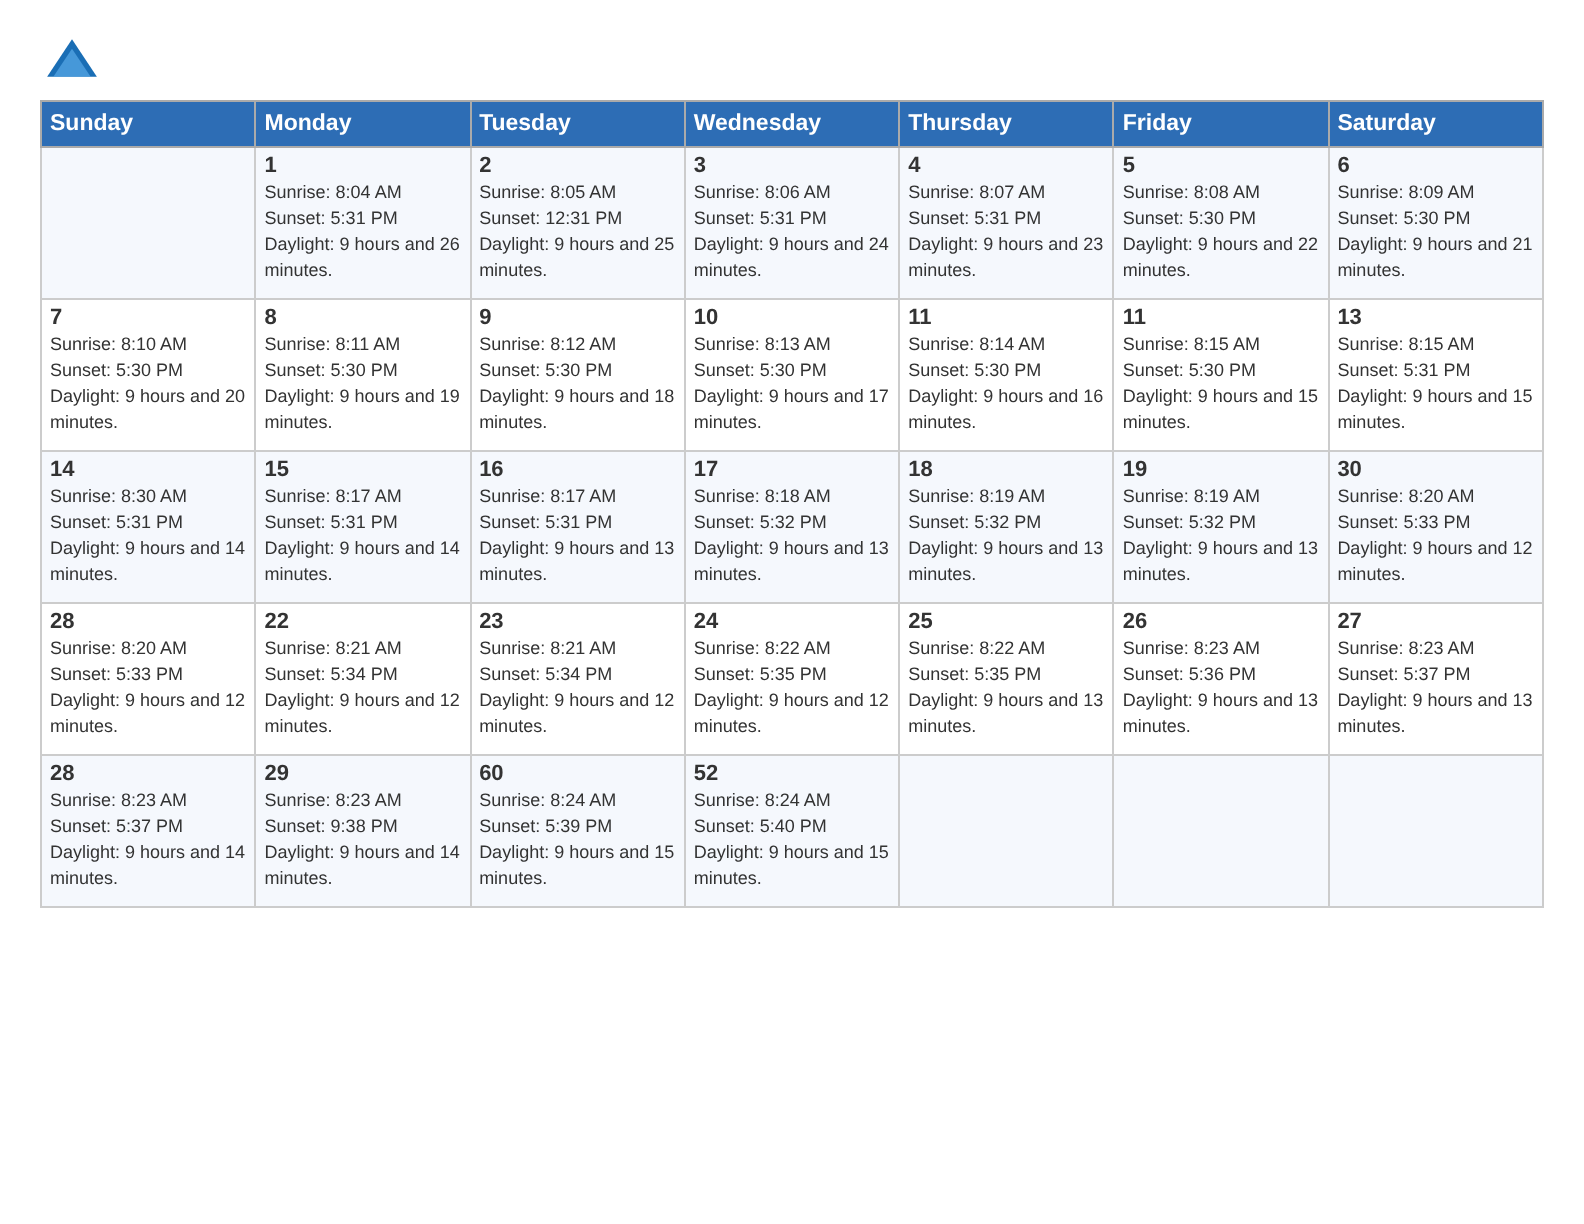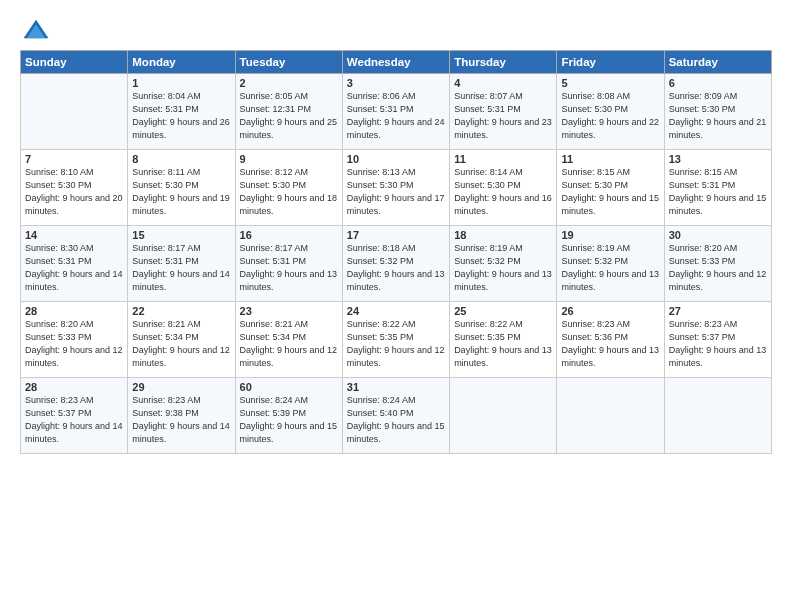--- a/index.html
+++ b/index.html
@@ -344,21 +344,21 @@
 and 14 minutes.</div>
           </td>
           <td>
             <span class="day-number">60</span>
             <div class="day-info">Sunrise: 8:24 AM
 Sunset: 5:39 PM
 Daylight: 9 hours
 and 15 minutes.</div>
           </td>
           <td>
-            <span class="day-number">31</span>
+            <span class="day-number">52</span>
             <div class="day-info">Sunrise: 8:24 AM
 Sunset: 5:40 PM
 Daylight: 9 hours
 and 15 minutes.</div>
           </td>
           <td></td>
           <td></td>
           <td></td>
         </tr>
       </tbody>

